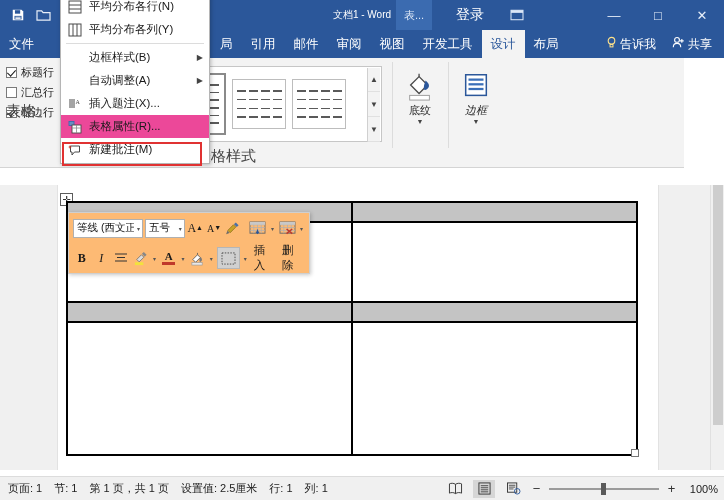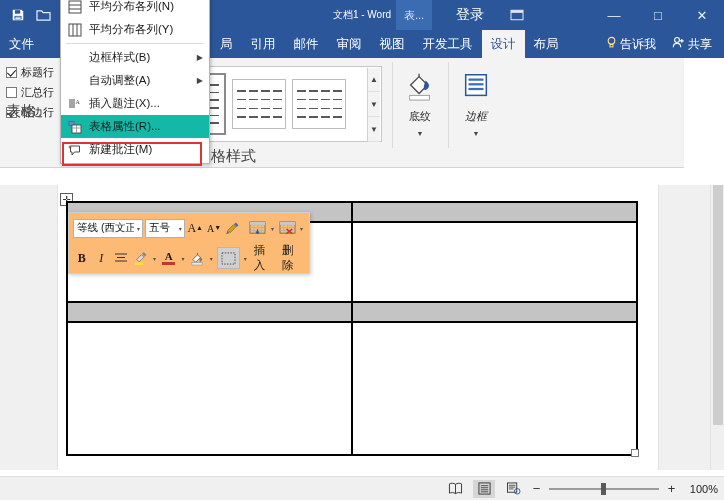--- a/index.html
+++ b/index.html
@@ -112,21 +112,21 @@
     background:#f3f3f3; border-left:1px solid #d0d0d0;
   }
   .gal-scroll span {
     height:24px; display:flex; align-items:center; justify-content:center;
     font-size:8px; color:#444; border-bottom:1px solid #e0e0e0;
   }
 
   
   .bigbtn {
     position:absolute; width:44px; top:8px;
-    display:flex; flex-direction:column; align-items:center; gap:7px;
+    display:flex; flex-direction:column; align-items:center; gap:1px;
     font-size:11px; color:#262626;
   }
   .bigbtn .glyph { height:36px; display:flex; align-items:flex-end; justify-content:center; }
   .bigbtn .dd { font-size:7px; color:#444; line-height:6px; }
 
   
   .hruler {
     position:absolute; left:0; top:169px; width:724px; height:16px; background:#ffffff;
   }
   .vruler {
@@ -174,21 +174,21 @@
   }
   .mi {
     height:23px; display:flex; align-items:center; gap:6px;
     padding-left:5px; font-size:11.5px; color:#1a1a1a; position:relative;
   }
   .mi .mico {
     width:17px; height:17px; flex:none; display:flex; align-items:center; justify-content:center;
     color:#4a4a4a;
   }
   .mi .arrow { position:absolute; right:6px; font-size:8px; color:#444; }
-  .mi.hl { background:#14b8a6; }
+  .mi.hl { background:#ec4899; }
   .mi-sep { height:1px; background:#dcdcdc; margin:2px 5px; }
   .redbox {
     position:absolute; left:62px; top:142px; width:140px; height:24px;
     border:2px solid #e03232; z-index:60; pointer-events:none;
   }
 
   
   .mini {
     position:absolute; left:68px; top:212px; width:242px; height:62px;
     background:#fdba74; border:1px solid #cfcfcf;
@@ -488,21 +488,21 @@
   </div>
 
   <div class="ctxmenu">
     <div class="mi">
       <span class="mico">
         <svg width="14" height="14" viewBox="0 0 14 14">
             <rect x="1" y="1" width="12" height="12" fill="none" stroke="#4a4a4a" stroke-width="1"></rect>
             <path d="M1 5h12M1 9h12" stroke="#4a4a4a" stroke-width="1"></path>
           </svg>
       </span>
-      <span>平均分布各列(N)</span>
+      <span>平均分布各行(N)</span>
     </div>
     <div class="mi">
       <span class="mico">
         <svg width="14" height="14" viewBox="0 0 14 14">
             <rect x="1" y="1" width="12" height="12" fill="none" stroke="#4a4a4a" stroke-width="1"></rect>
             <path d="M5 1v12M9 1v12" stroke="#4a4a4a" stroke-width="1"></path>
           </svg>
       </span>
       <span>平均分布各列(Y)</span>
     </div>
@@ -630,20 +630,28 @@
             <rect x="1" y="1" width="14" height="12" fill="none" stroke="#4a4a4a" stroke-width="1" stroke-dasharray="1.6 1.4"></rect>
           </svg>
       </span>
       <span class="mcaret">▾</span>
       <span class="mlbl">插入</span>
       <span class="mlbl">删除</span>
     </div>
   </div>
 
   <div class="status">
+    <div class="st-left">
+      <span>页面: 1</span>
+      <span>节: 1</span>
+      <span>第 1 页，共 1 页</span>
+      <span>设置值: 2.5厘米</span>
+      <span>行: 1</span>
+      <span>列: 1</span>
+    </div>
 
     <div class="st-right">
       <span class="viewbtn">
         <svg width="15" height="13" viewBox="0 0 16 14">
             <path d="M8 2.5C6 1 3 1.2 1.5 2v10C3 11.2 6 11 8 12.5 10 11 13 11.2 14.5 12V2C13 1.2 10 1 8 2.5z" fill="none" stroke="#333" stroke-width="1"></path>
             <path d="M8 2.5v10" stroke="#333" stroke-width="1"></path>
           </svg>
       </span>
       <span class="viewbtn sel">
         <svg width="15" height="13" viewBox="0 0 16 14">

